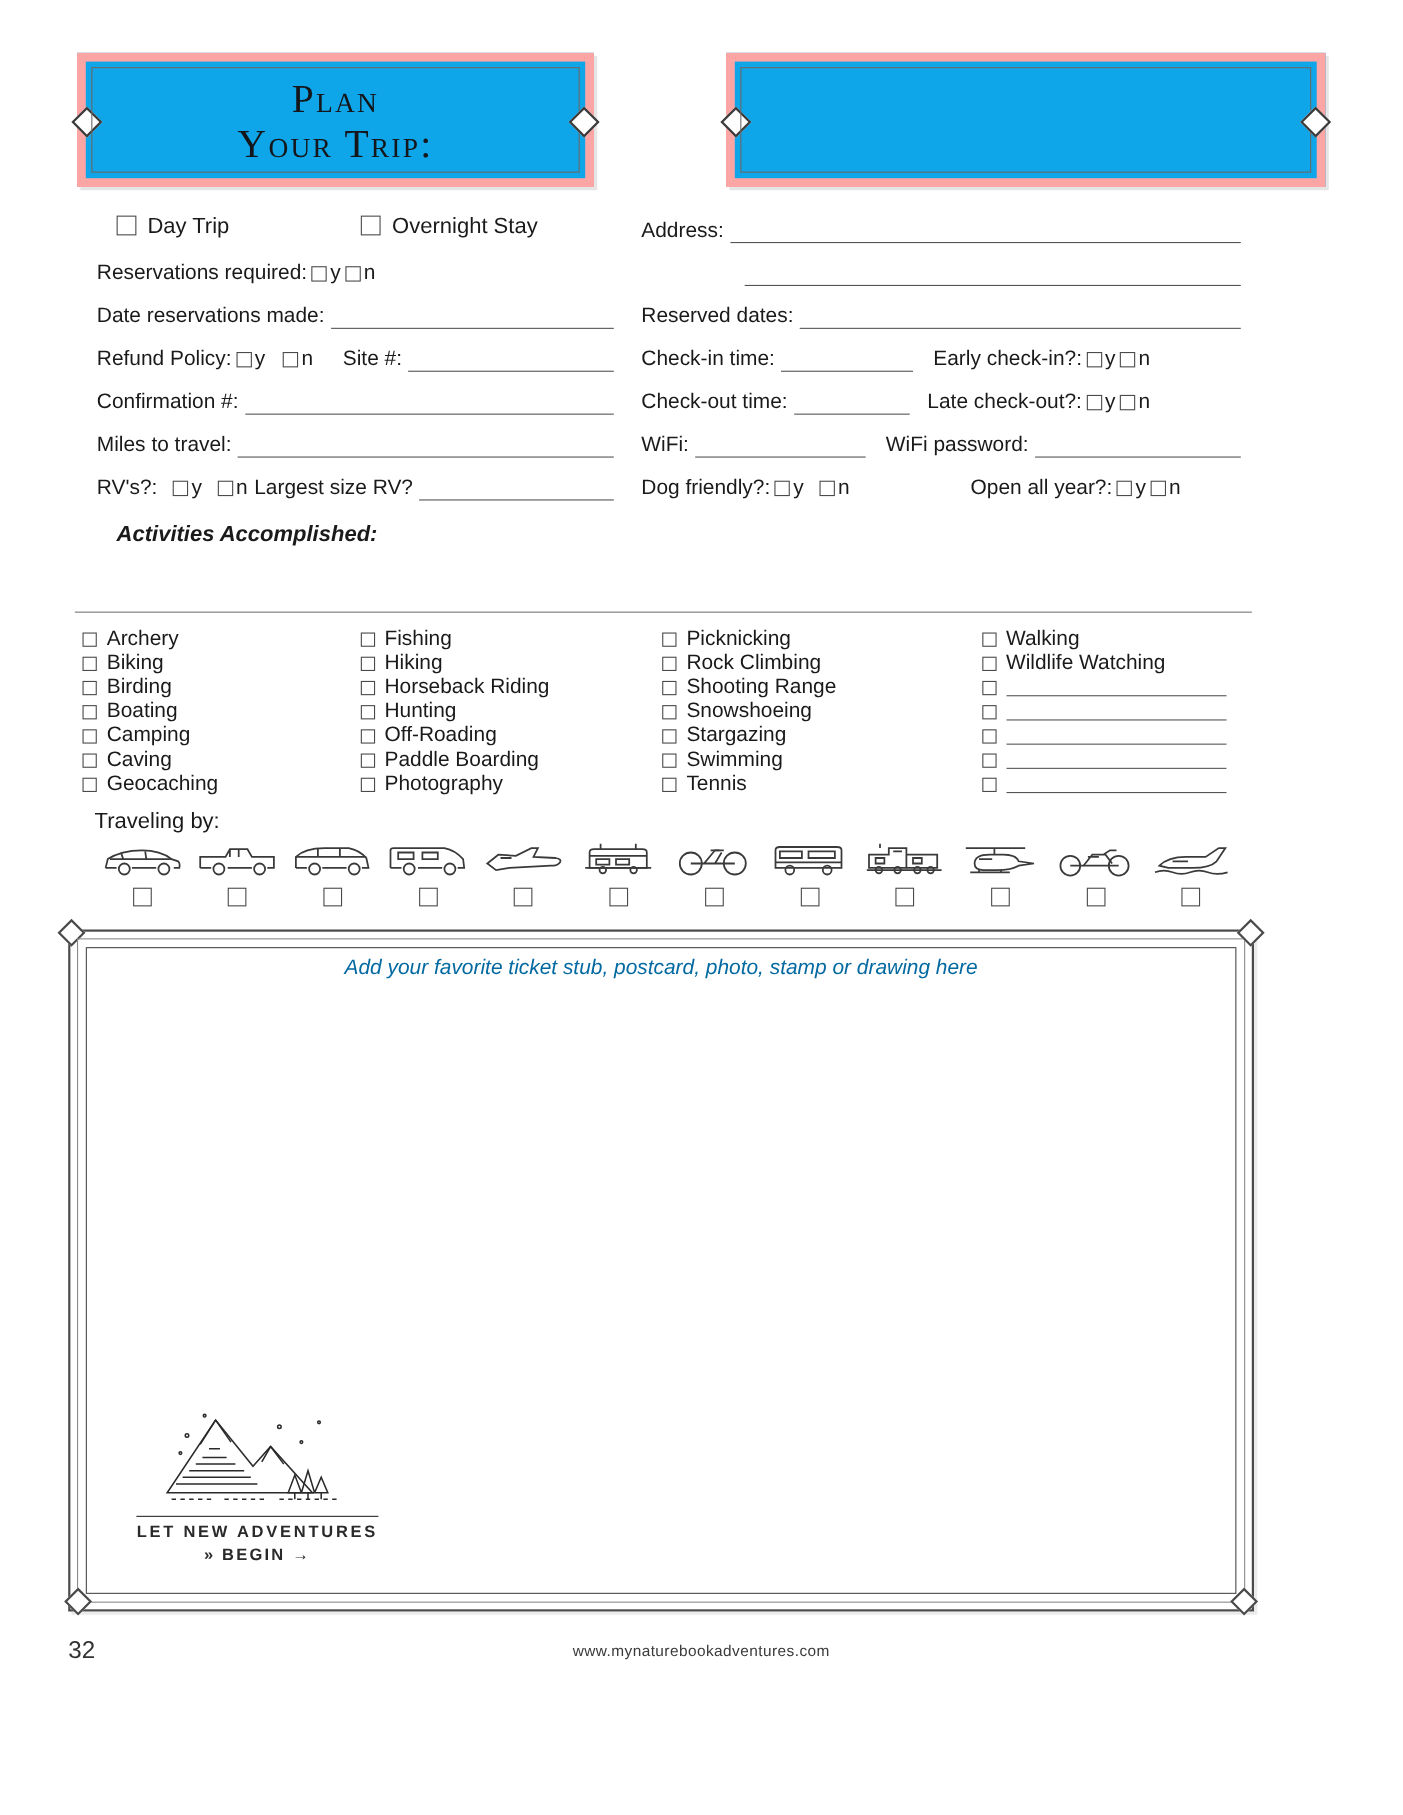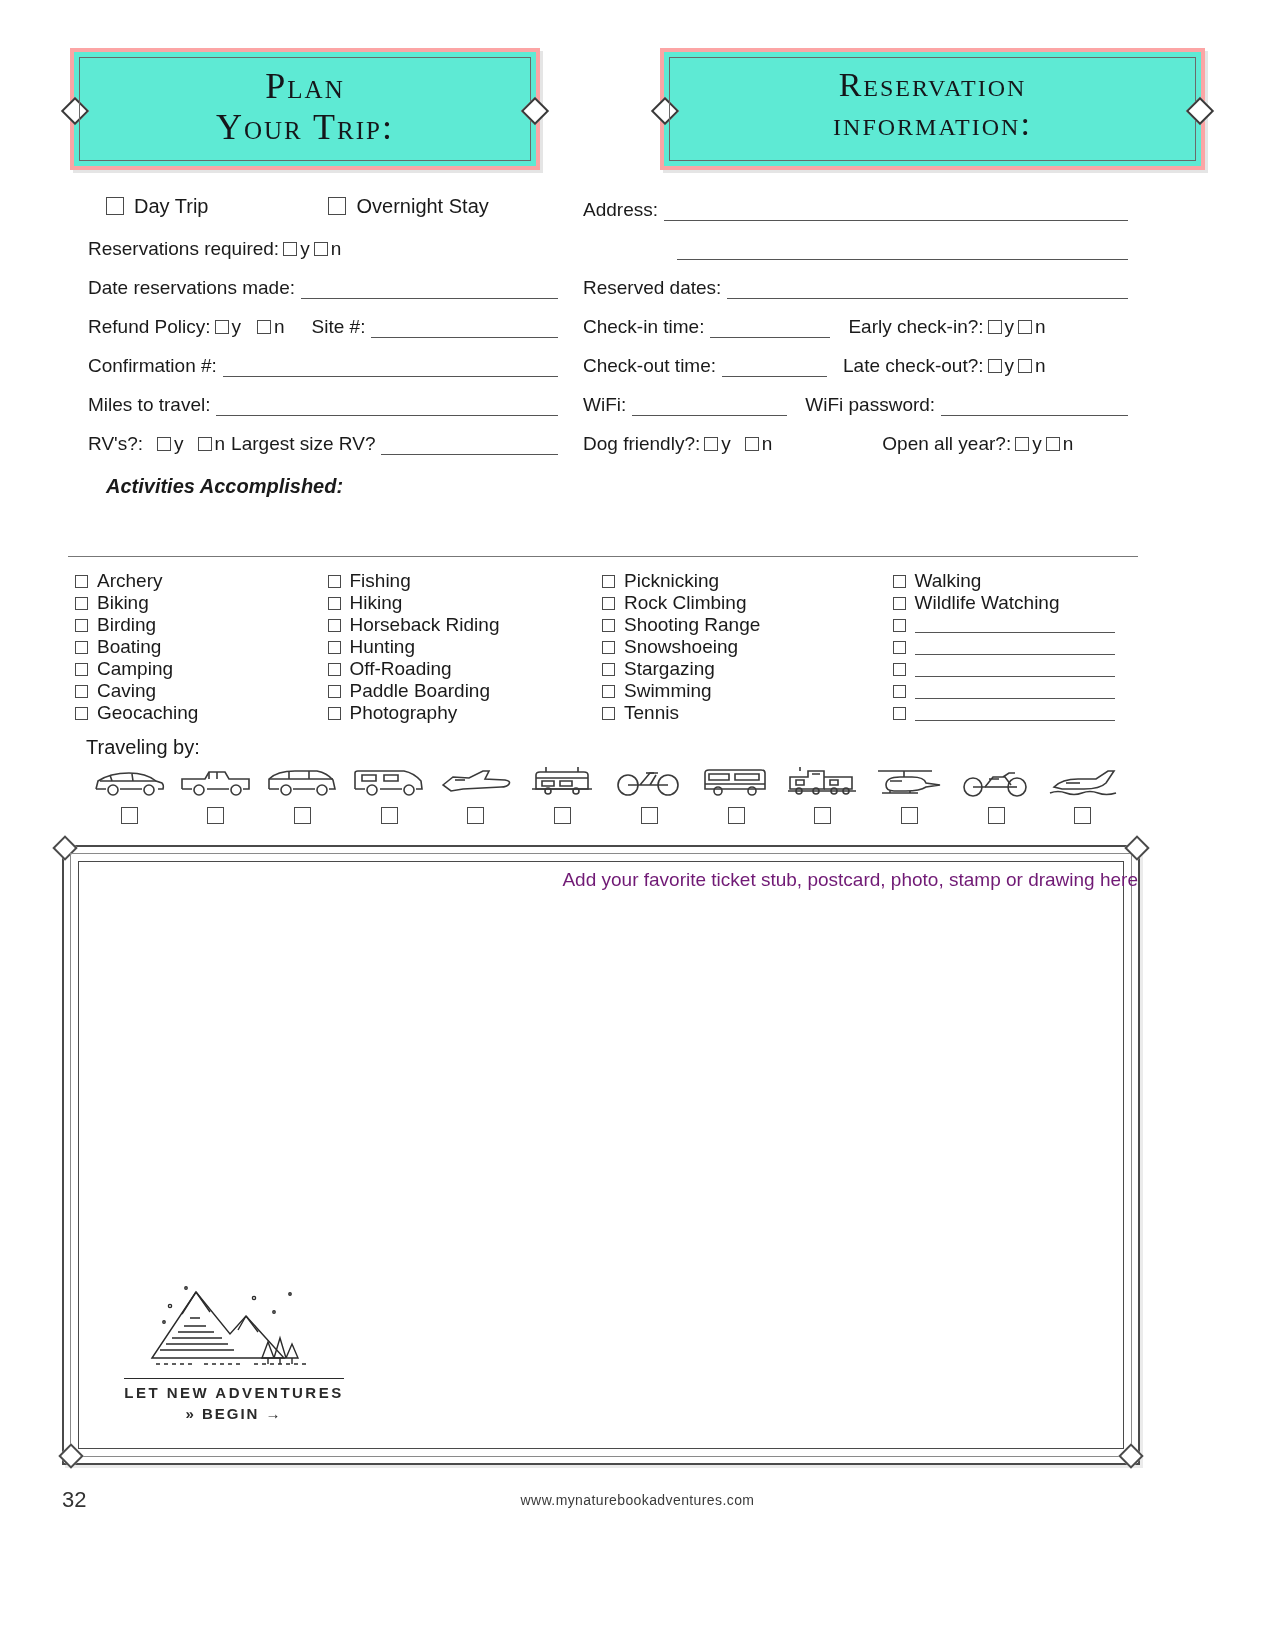--- a/index.html
+++ b/index.html
@@ -25,22 +25,22 @@
     position: absolute;
     top: 48px;
     left: 70px;
     width: 1135px;
     display: flex;
     justify-content: space-between;
   }
   .banner {
     position: relative;
     box-sizing: border-box;
-    border: 4px solid #fca5a5;
-    background: #5eead4;
+    border: 8px solid #fca5a5;
+    background: #0ea5e9;
     box-shadow: 3px 3px 0 rgba(0,0,0,0.10);
   }
   .banner .inner {
     position: absolute;
     inset: 5px;
     border: 1px solid #6a6a6a;
     pointer-events: none;
   }
   .banner .titles {
     position: relative;
@@ -211,23 +211,24 @@
     border: 1px solid #8a8a8a;
   }
   .frame .f3 {
     position: absolute; inset: 14px;
     border: 1px solid #4a4a4a;
   }
   .frame-caption {
     position: absolute;
     top: 22px;
     left: 0; right: 0;
-    text-align: right;
+    text-align: center;
+    font-style: italic;
     font-size: 19px;
-    color: #701a75;
+    color: #0369a1;
   }
   .frame::before, .frame::after,
   .frame .f2::before, .frame .f2::after {
     content: "";
     position: absolute;
     width: 14px; height: 14px;
     background: #fff;
     border: 2px solid #4a4a4a;
     transform: rotate(45deg);
   }
@@ -286,24 +287,20 @@
   <div class="banner-row">
     <div class="banner banner-left">
       <div class="inner"></div>
       <div class="titles">
         <div class="line">Plan</div>
         <div class="line">Your Trip:</div>
       </div>
     </div>
     <div class="banner banner-right">
       <div class="inner"></div>
-      <div class="titles">
-        <div class="line">Reservation</div>
-        <div class="line">information:</div>
-      </div>
     </div>
   </div>
 
   <div class="col-left">
 
     <div class="trip-type">
       <span>
         <span class="cb"></span><span>Day Trip</span>
       </span>
       <span>

